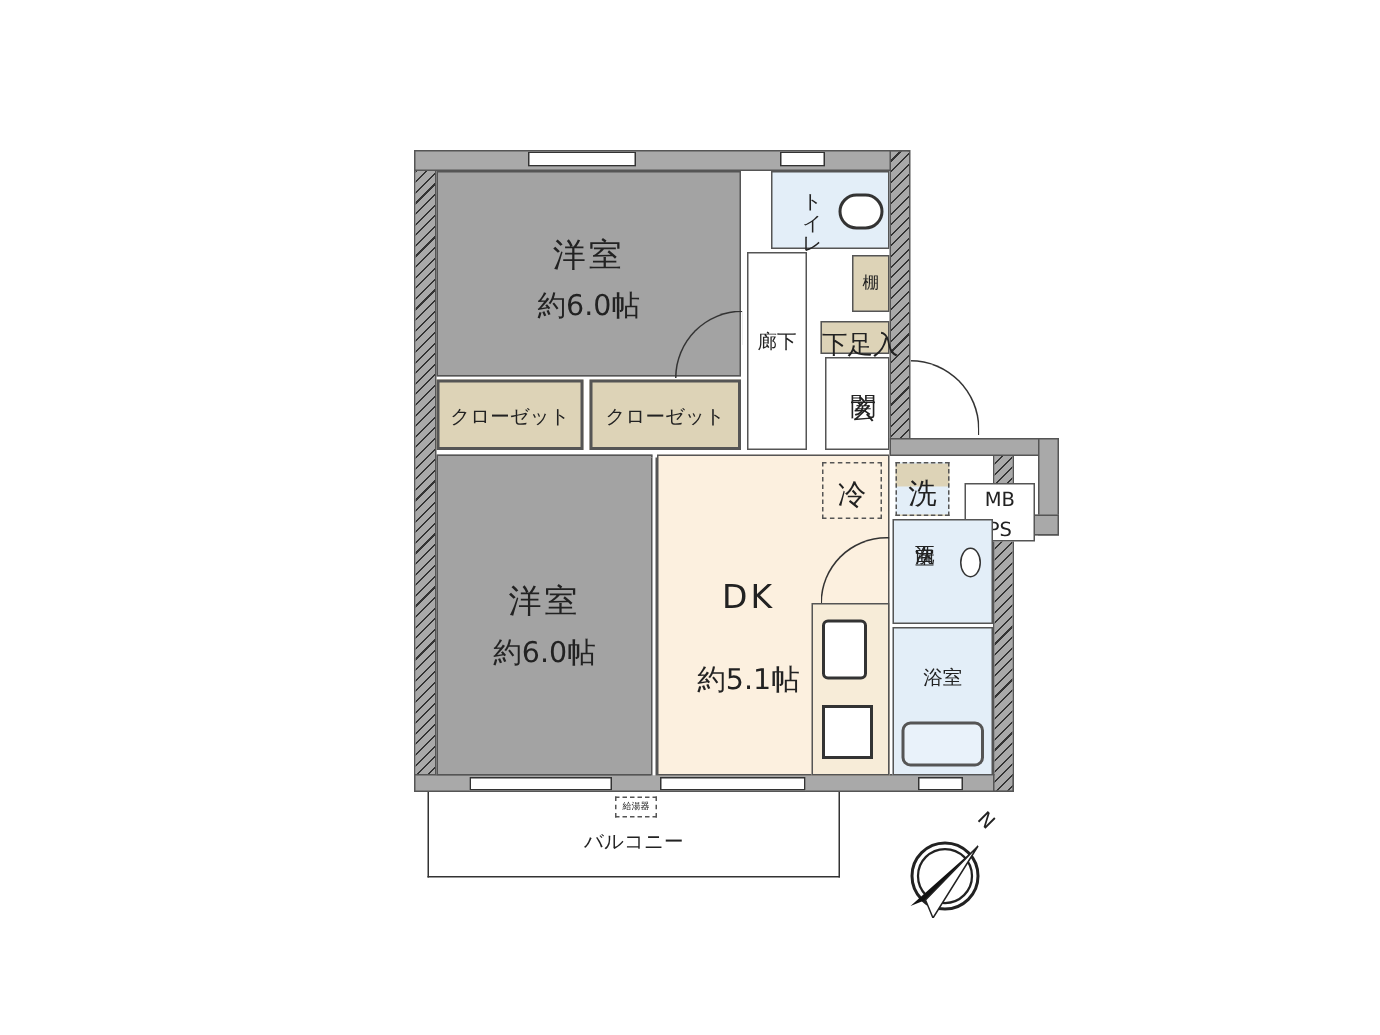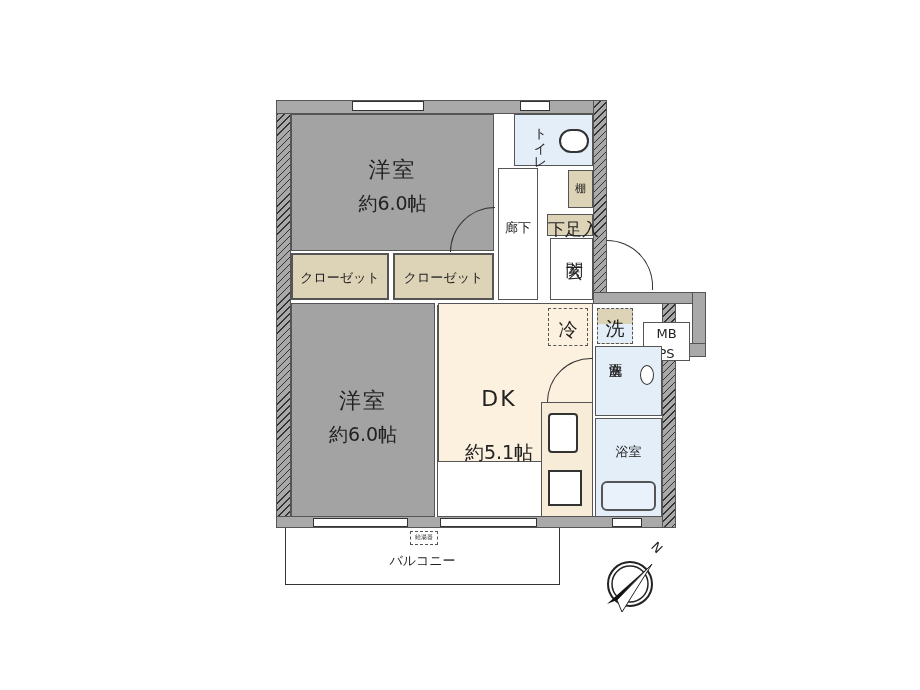--- a/index.html
+++ b/index.html
@@ -50,21 +50,21 @@
 <div class="abs closet" style="left:393px;top:253px;width:101px;height:47px;">
   <div class="lbl sm" style="left:0;right:0;top:14px;">クローゼット</div>
 </div>
 
 <div class="abs room west" style="left:291px;top:303px;width:144px;height:214px;">
   <div class="lbl big" style="left:0;right:0;top:82px;">洋室</div>
   <div class="lbl mid" style="left:0;right:0;top:118px;">約6.0帖</div>
 </div>
 <div class="abs" style="left:434px;top:305px;width:4px;height:212px;background:#fff;border-left:1px solid #555;border-right:1px solid #555;"></div>
 
-<div class="abs room dk" style="left:438px;top:303px;width:155px;height:159px;">
+<div class="abs room dk" style="left:438px;top:303px;width:155px;height:214px;">
   <div class="lbl big" style="left:10px;width:100px;top:82px;">DK</div>
   <div class="lbl mid" style="left:10px;width:100px;top:136px;">約5.1帖</div>
 </div>
 <div class="abs dash" style="left:548px;top:308px;width:40px;height:38px;background:#fcf0df;">
   <div class="lbl mid" style="left:0;right:0;top:8px;">冷</div>
 </div>
 <div class="abs" style="left:541px;top:402px;width:52px;height:115px;border:1px solid #555;background:#f7ecd8;"></div>
 <div class="abs" style="left:548px;top:413px;width:30px;height:40px;border:2px solid #333;border-radius:4px;background:#fff;"></div>
 <div class="abs" style="left:548px;top:470px;width:34px;height:36px;border:2px solid #333;background:#fff;"></div>
 <div class="abs" style="left:547px;top:358px;width:46px;height:44px;border-top:1px solid #333;border-left:1px solid #333;border-radius:46px 0 0 0;"></div>

